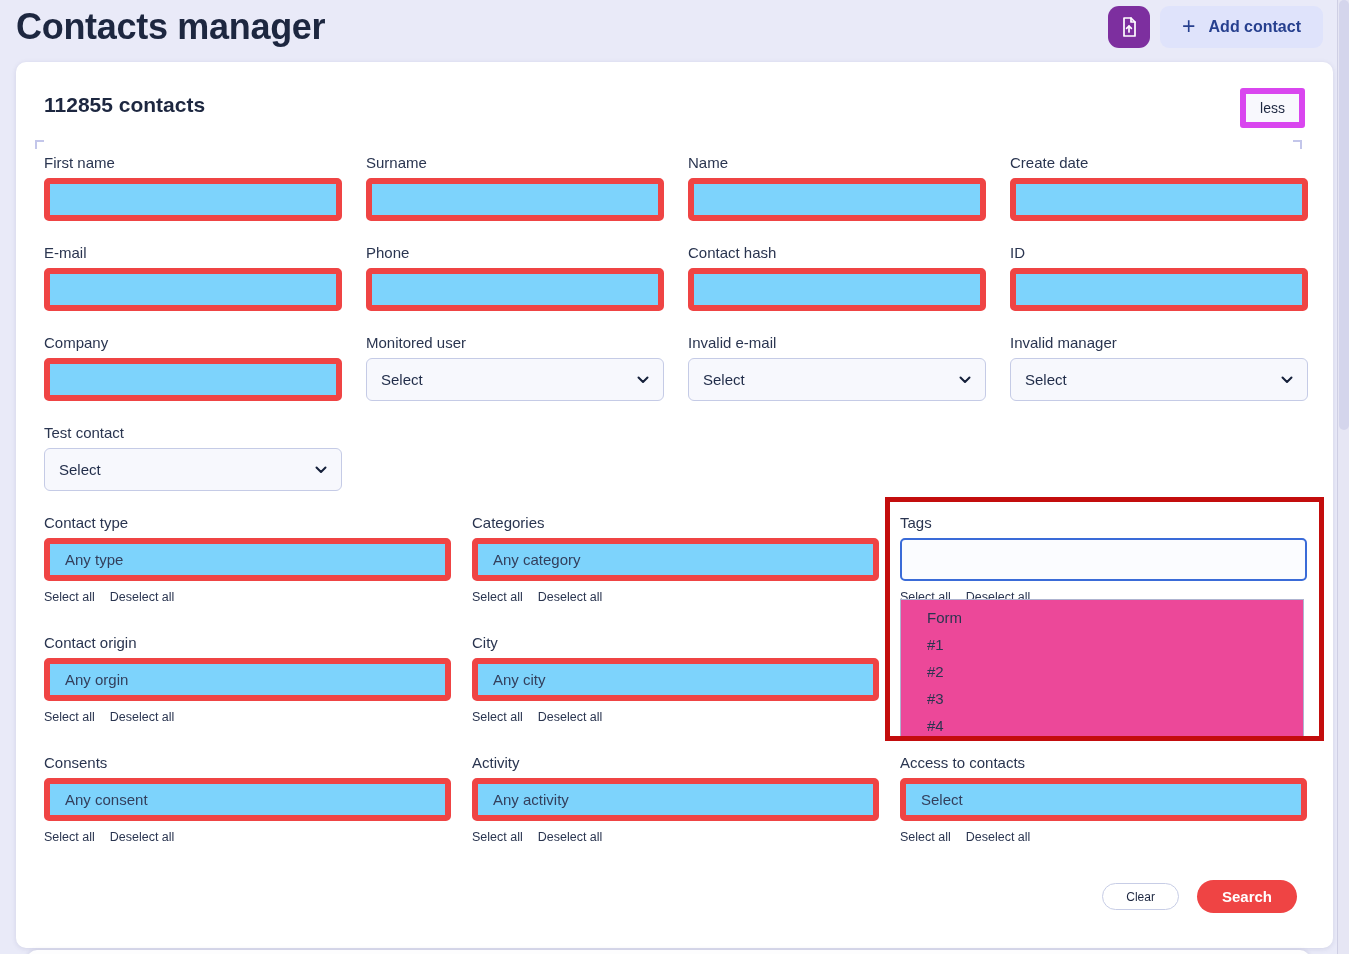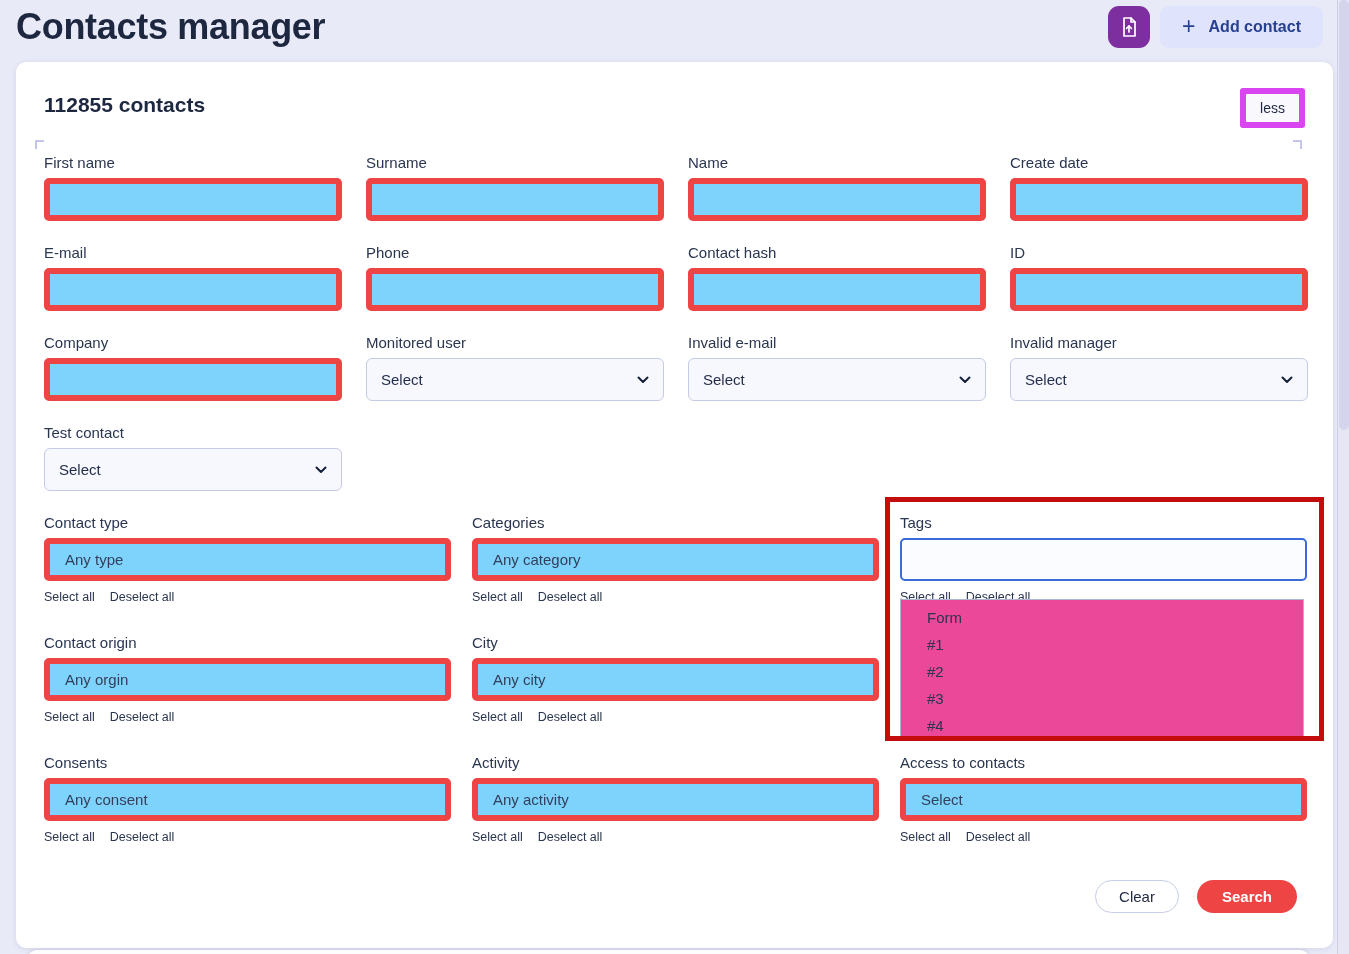--- a/index.html
+++ b/index.html
@@ -52,22 +52,22 @@
   .tags-input { border:2px solid #3a6bd8; background:#fbfcff; }
   .tags-drop { position:absolute; top:85px; left:0; width:404px; height:138px;
                background:#ec4899; border:1px solid #aeb3cf; z-index:20; padding-top:4px; }
   .tags-drop .opt { height:27px; line-height:27px; padding-left:26px; font-size:15px;
                     color:#2a3550; cursor:pointer; }
   .red-frame { position:absolute; left:-15px; top:-17px; width:439px; height:244px;
                border:5px solid #c30d0d; z-index:30; pointer-events:none; }
 
   .actions { display:flex; justify-content:flex-end; align-items:center; gap:18px;
              margin-top:36px; padding-right:8px; }
-  .btn-clear { height:33px; padding:0 23px; border-radius:17px; border:1px solid #c7cde6;
-               background:#ffffff; color:#1d2740; font-size:15px; cursor:pointer; font-family:inherit; }
+  .btn-clear { height:27px; padding:0 23px; border-radius:17px; border:1px solid #c7cde6;
+               background:#ffffff; color:#1d2740; font-size:12px; cursor:pointer; font-family:inherit; }
   .btn-search { height:33px; padding:0 25px; border-radius:17px; border:none; background:#ef4444;
                 color:#ffffff; font-size:15px; font-weight:600; cursor:pointer; font-family:inherit; }
 
   
   .next-card { position:absolute; left:27px; top:950px; width:1283px; height:14px;
                background:#fdfdfe; border-radius:10px 10px 0 0; box-shadow:0 0 4px rgba(70,70,130,.18); }
   .scrollbar { position:absolute; right:0; top:0; width:12px; height:954px;
                background:#e6e6f4; border-left:1px solid #cfcfe4; }
   .scroll-thumb { position:absolute; top:0; left:1px; width:10px; height:430px;
                   background:#d4d5ec; border-radius:5px; }

